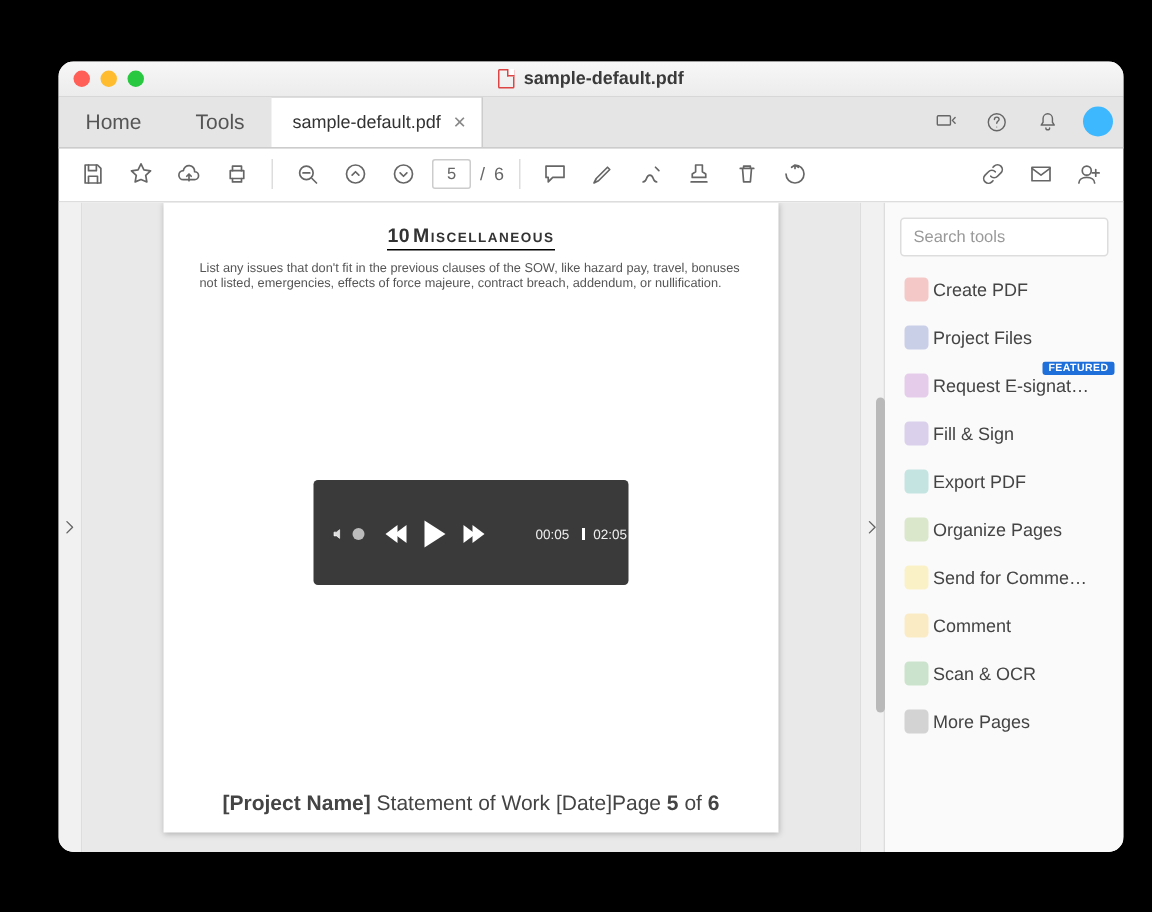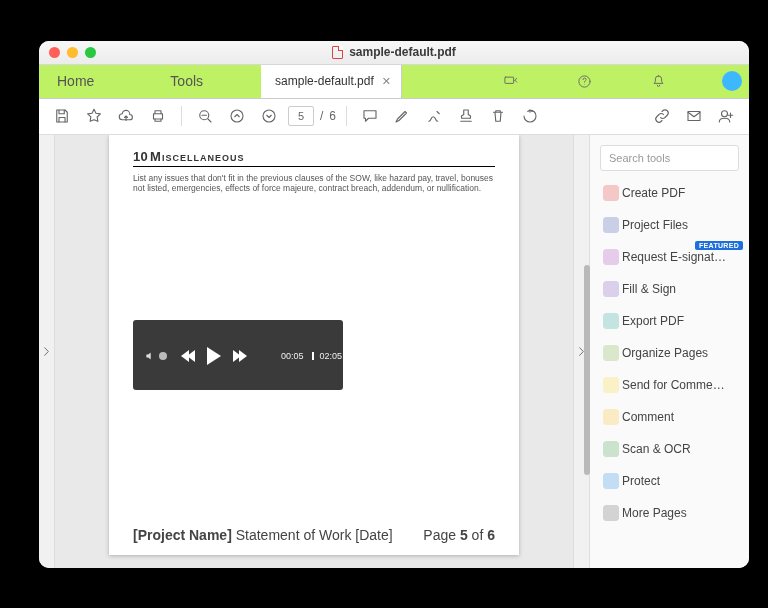--- a/index.html
+++ b/index.html
@@ -44,25 +44,24 @@
     font-size:12px; font-weight:600; color:#3a3a3a;
     display:flex; gap:6px; justify-content:center; align-items:center;
     pointer-events:none;
   }
   .pdf-ico{width:11px;height:13px;border:1px solid #d44;border-radius:1px;position:relative}
   .pdf-ico::after{content:"";position:absolute;top:-1px;right:-1px;width:4px;height:4px;background:#fff;border-left:1px solid #d44;border-bottom:1px solid #d44}
 
   
   .tabbar {
     height: 34px;
-    background: #bef264;
+    background: #e5e5e5;
     display: flex;
     align-items: stretch;
     border-bottom: 1px solid #ccc;
-    gap: 40px;
   }
   .tabbar .hometab {
     padding: 0 18px;
     font-size: 14px;
     color: #555;
     display:flex;align-items:center;
     cursor:pointer;
   }
   .doctab {
     background:#fff;
@@ -118,21 +117,21 @@
 
   .page{
     width:410px;
     height:420px;
     margin-top:0;
     background:#fff;
     box-shadow:0 1px 4px rgba(0,0,0,.25);
     padding:14px 24px 12px 24px;
     font-size:10px;
     color:#333;
-    display:flex;flex-direction:column;
+    display:flex;flex-direction:column;align-items:center;
   }
   .page h2{font-size:13px;font-weight:700;letter-spacing:.3px;border-bottom:1px solid #000;padding-bottom:2px;margin-bottom:6px}
   .page h2 .num{font-weight:700}
   .page h2 .sc{font-variant:small-caps;letter-spacing:1px}
   .page p.body{font-size:8.5px;line-height:1.25;color:#555;display:block}
 
   .player{
     margin-top:10px;
     width:210px;height:70px;
     background:#3a3a3a;border-radius:3px;
@@ -454,26 +453,20 @@
             <span>Comment</span>
           </div>
           <div class="tool">
             <div class="tico">
               <div class="sq" style="background: rgb(67, 160, 71); opacity: 0.25; border: 1.5px solid rgb(67, 160, 71);"></div>
             </div>
             <span>Scan &amp; OCR</span>
           </div>
           <div class="tool">
             <div class="tico">
-              <div class="sq" style="background: rgb(30, 136, 229); opacity: 0.25; border: 1.5px solid rgb(30, 136, 229);"></div>
-            </div>
-            <span>Protect</span>
-          </div>
-          <div class="tool">
-            <div class="tico">
               <div class="sq" style="background: rgb(97, 97, 97); opacity: 0.25; border: 1.5px solid rgb(97, 97, 97);"></div>
             </div>
             <span>More Pages</span>
           </div>
         </div>
     </div>
 
   </div>
 </div>
 

